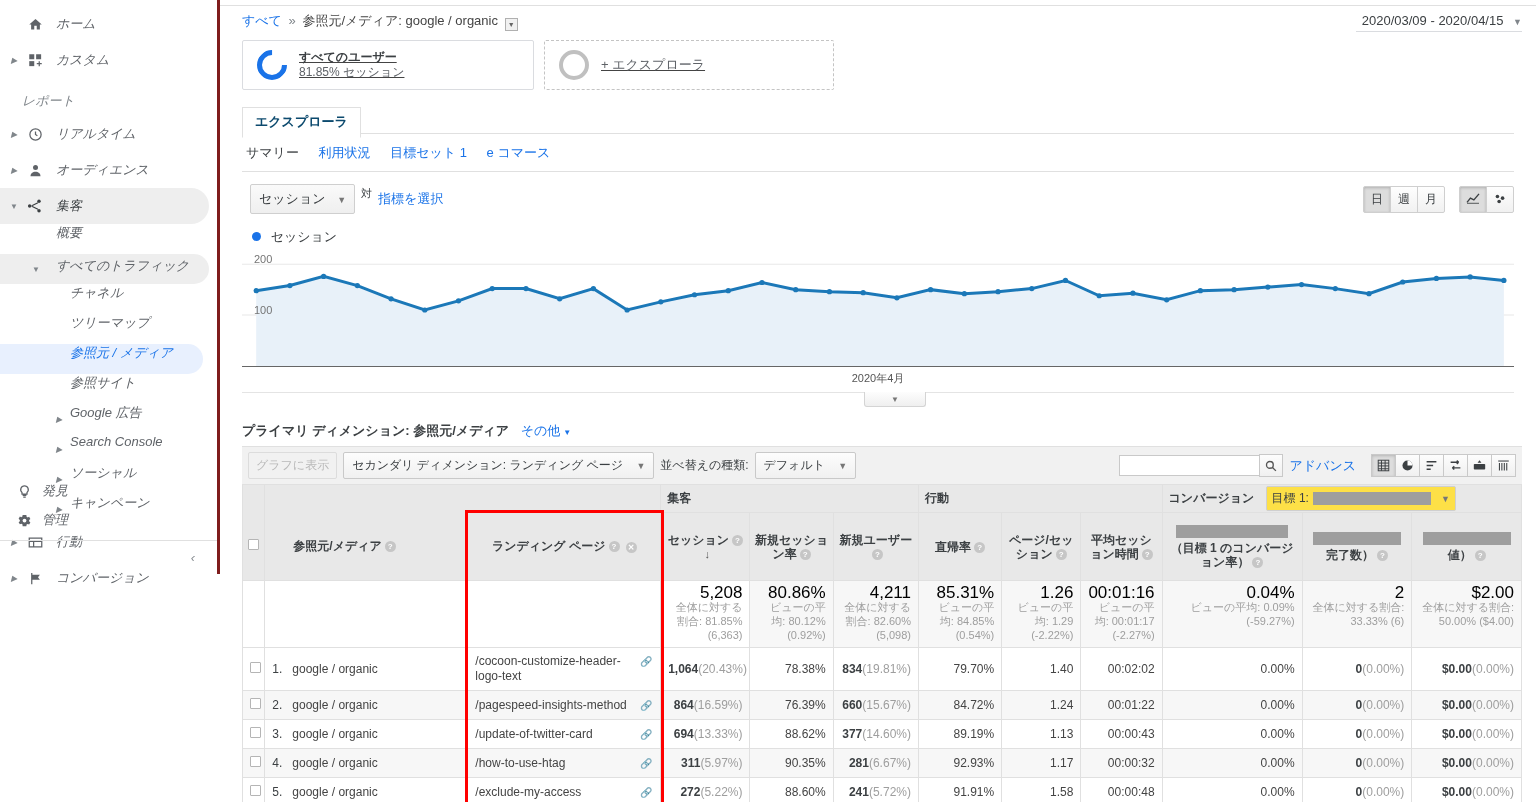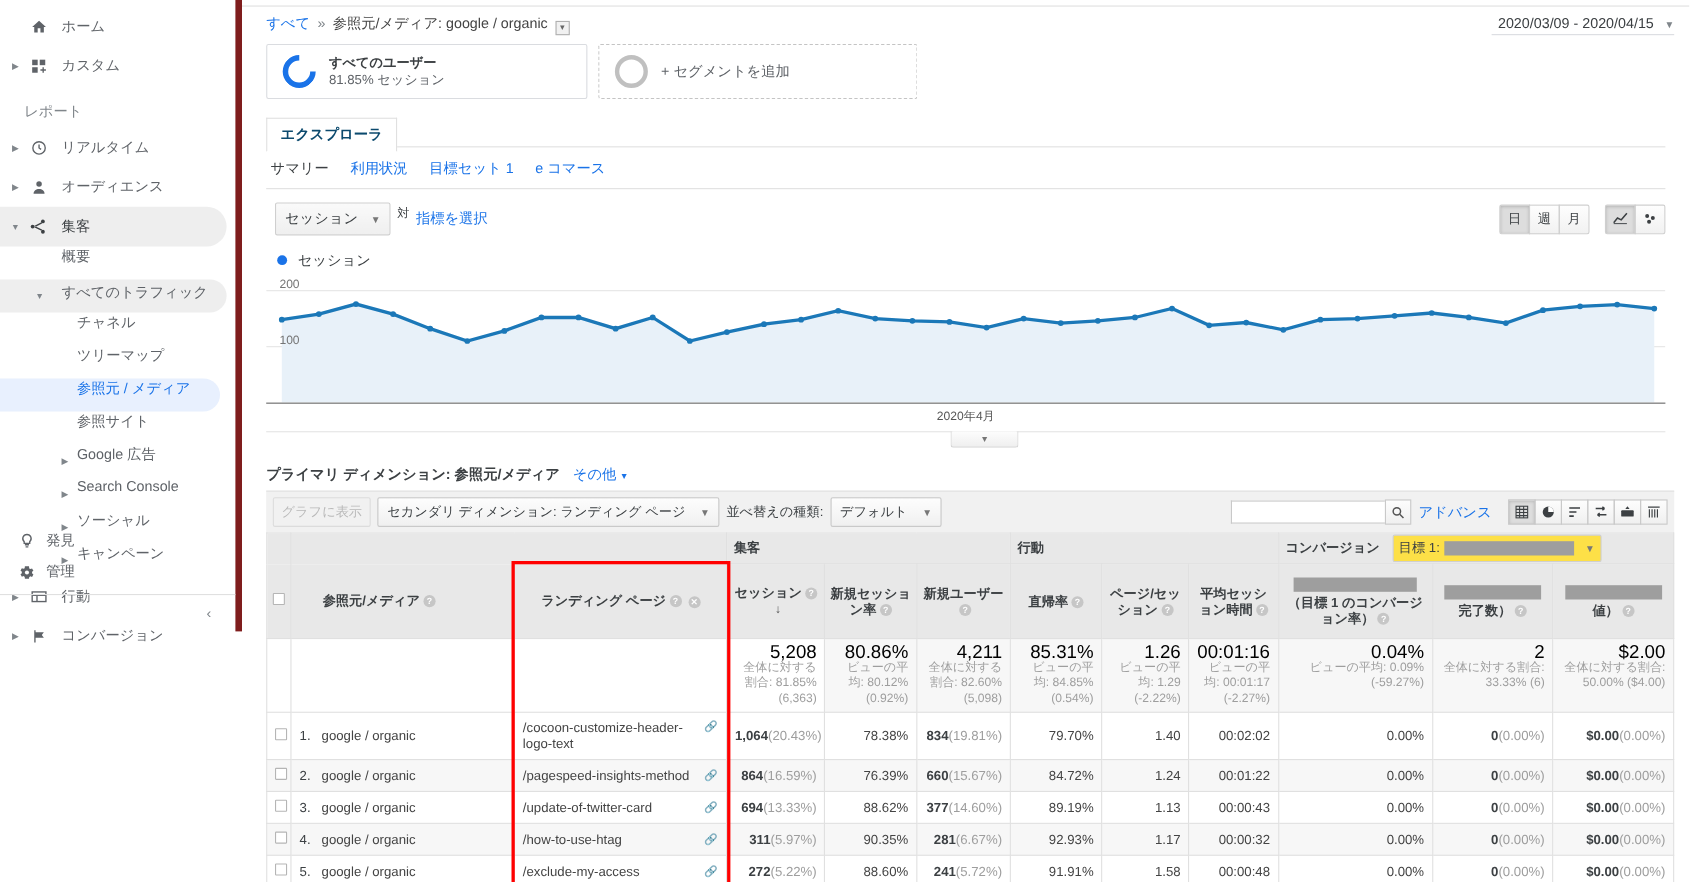--- a/index.html
+++ b/index.html
@@ -11,23 +11,24 @@
     font-family: "Liberation Sans", sans-serif;
     font-size: 12px;
     color: #444;
   }
   #app { display: flex; width: 1536px; height: 802px; }
 
   
   #sidebar {
     width: 220px; min-width: 220px; height: 574px;
     background: #fff;
-    border-right: 6px solid #7f1d1d;
+    border-right: 3px solid #7f1d1d;
     position: relative;
     font-size: 13px;
+    font-style: italic;
   }
   .nav-item {
     display: flex; align-items: center;
     height: 36px;
     padding-left: 6px;
     color: #5f6368;
     cursor: pointer;
     position: relative;
   }
   .nav-item .arrow {
@@ -107,21 +108,21 @@
     vertical-align: -2px; margin-left: 3px;
     font-size: 7px; color: #666; text-align: center; line-height: 12px;
   }
   #daterange {
     font-size: 13px; color: #3c4043;
     border-bottom: 1px solid #dadce0;
     padding: 2px 0 3px 6px; cursor: pointer;
   }
   #daterange .dcaret { color:#80868b; font-size: 9px; padding-left: 6px;}
 
-  #segments { display: flex; padding: 8px 0 0 22px; gap: 10px; }
+  #segments { display: flex; padding: 8px 0 0 22px; gap: 10px; text-decoration: underline; }
   .seg-box {
     width: 292px; height: 50px;
     border: 1px solid #dadce0; border-radius: 2px;
     display: flex; align-items: center; padding-left: 14px;
     background: #fff;
   }
   .seg-box.dashed { border: 1px dashed #c4c4c4; width: 290px; }
   .donut {
     width: 30px; height: 30px; border-radius: 50%;
     border: 5px solid #1a73e8; margin-right: 12px;
@@ -487,21 +488,21 @@
     <div id="segments">
       <div class="seg-box">
         <div class="donut"></div>
         <div class="seg-txt">
           <div class="seg-title">すべてのユーザー</div>
           <div class="seg-sub">81.85% セッション</div>
         </div>
       </div>
       <div class="seg-box dashed">
         <div class="donut grey"></div>
-        <div class="seg-add">+ セグメントを追加</div>
+        <div class="seg-add">+ エクスプローラ</div>
       </div>
     </div>
 
     <div id="explorer-tabrow">
       <div class="explorer-tab">エクスプローラ</div>
     </div>
 
     <div id="subtabs">
       <span class="active">サマリー</span>
       <span>利用状況</span>

